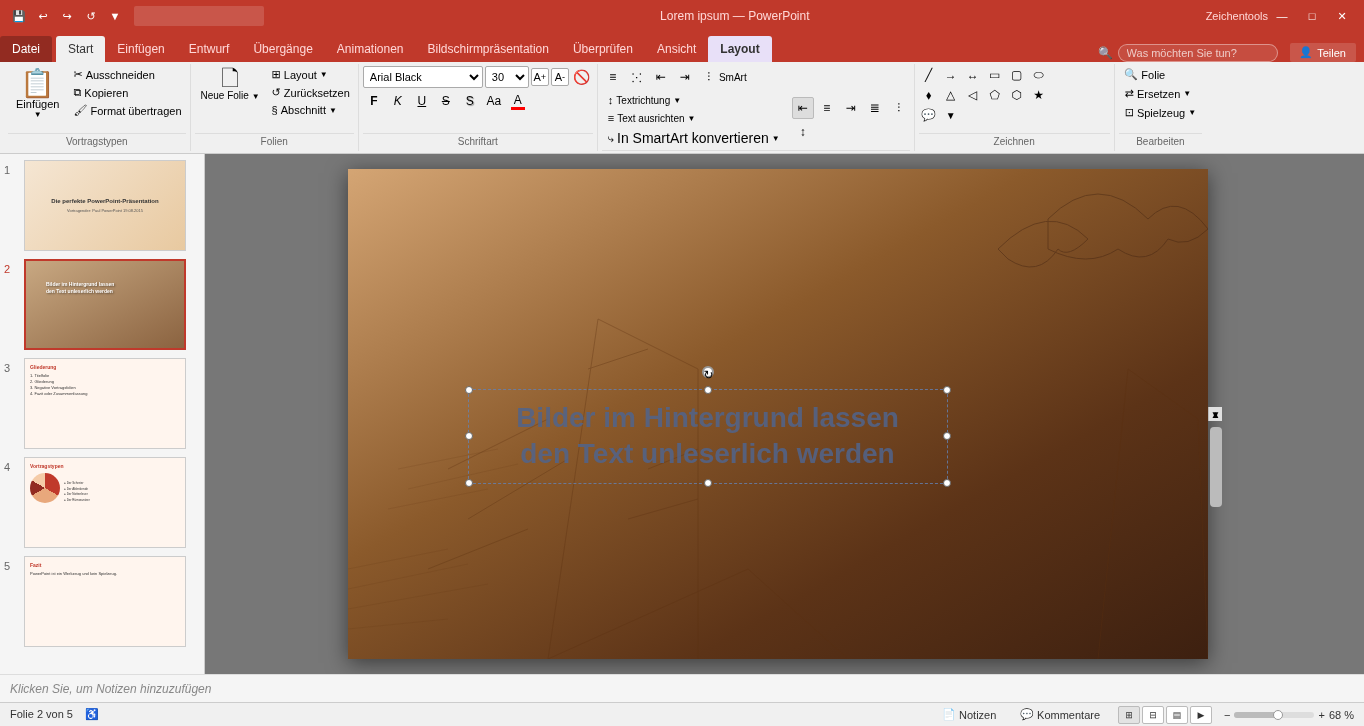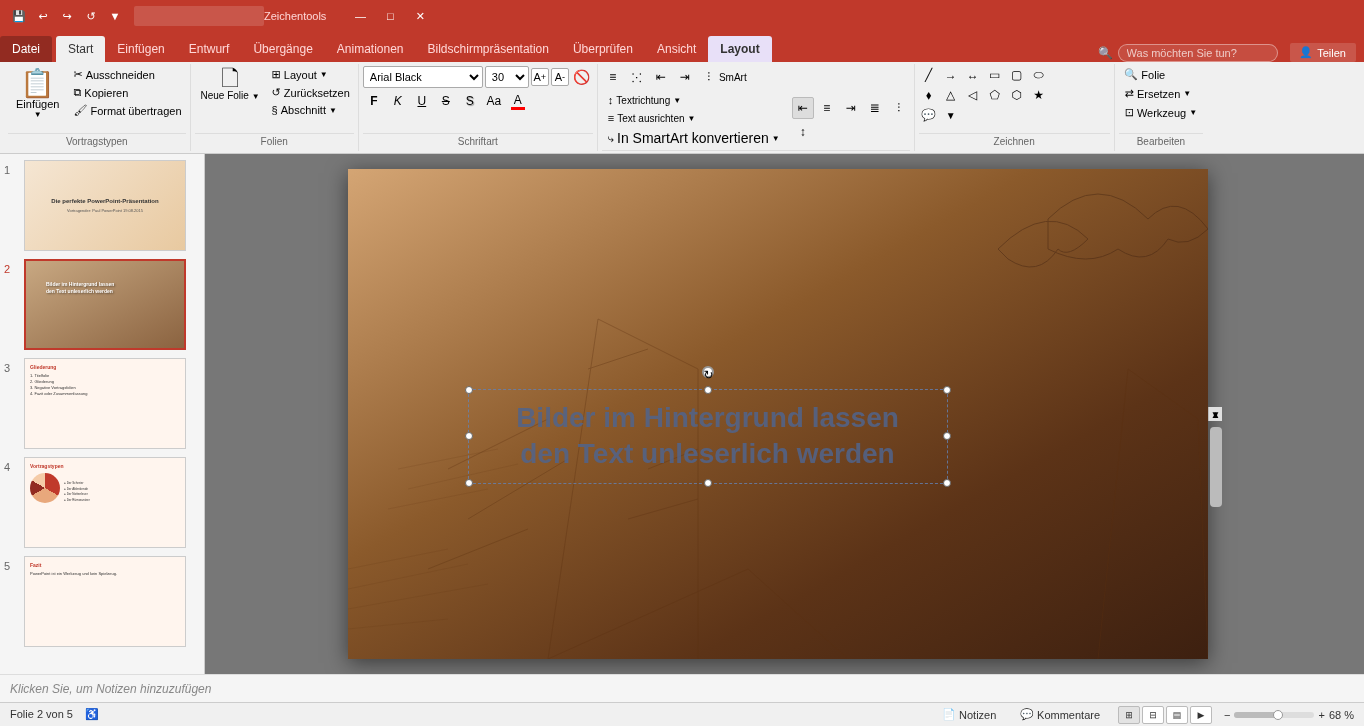--- a/index.html
+++ b/index.html
@@ -340,21 +340,22 @@
 
 <div class="title-bar">
   <div class="qat">
     <div class="qat-btn" title="Save">💾</div>
     <div class="qat-btn" title="Undo">↩</div>
     <div class="qat-btn" title="Redo">↪</div>
     <div class="qat-btn">↺</div>
     <div class="qat-btn">▼</div>
   </div>
   <div style="width: 130px; height: 20px; background: rgba(255,255,255,0.15); border-radius: 2px;"></div>
-  <div style="font-size: 11px; color: #ffd7d7; margin-right: 20px;">Zeichentools</div>
+  <div class="title-bar-center">Lorem ipsum — PowerPoint</div>
+  <div style="font-size: 11px; color: #ffd7d7; ">Zeichentools</div>
   <div class="title-bar-wincontrols">
     <div class="winctrl">—</div>
     <div class="winctrl">□</div>
     <div class="winctrl close">✕</div>
   </div>
 </div>
 
 <div class="ribbon-tabs-row">
   <div class="ribbon-tab file">Datei</div>
   <div class="ribbon-tab active">Start</div>
@@ -544,21 +545,21 @@
           <span>🔍</span>
           <span>Folie</span>
         </div>
         <div class="edit-btn">
           <span>⇄</span>
           <span>Ersetzen</span>
           <span style="font-size:8px;">▼</span>
         </div>
         <div class="edit-btn">
           <span>⊡</span>
-          <span>Werkzeug</span>
+          <span>Spielzeug</span>
           <span style="font-size:8px;">▼</span>
         </div>
       </div>
     </div>
     <div class="ribbon-group-label">Bearbeiten</div>
   </div>
 
 </div>
 
 <div class="main-area">

